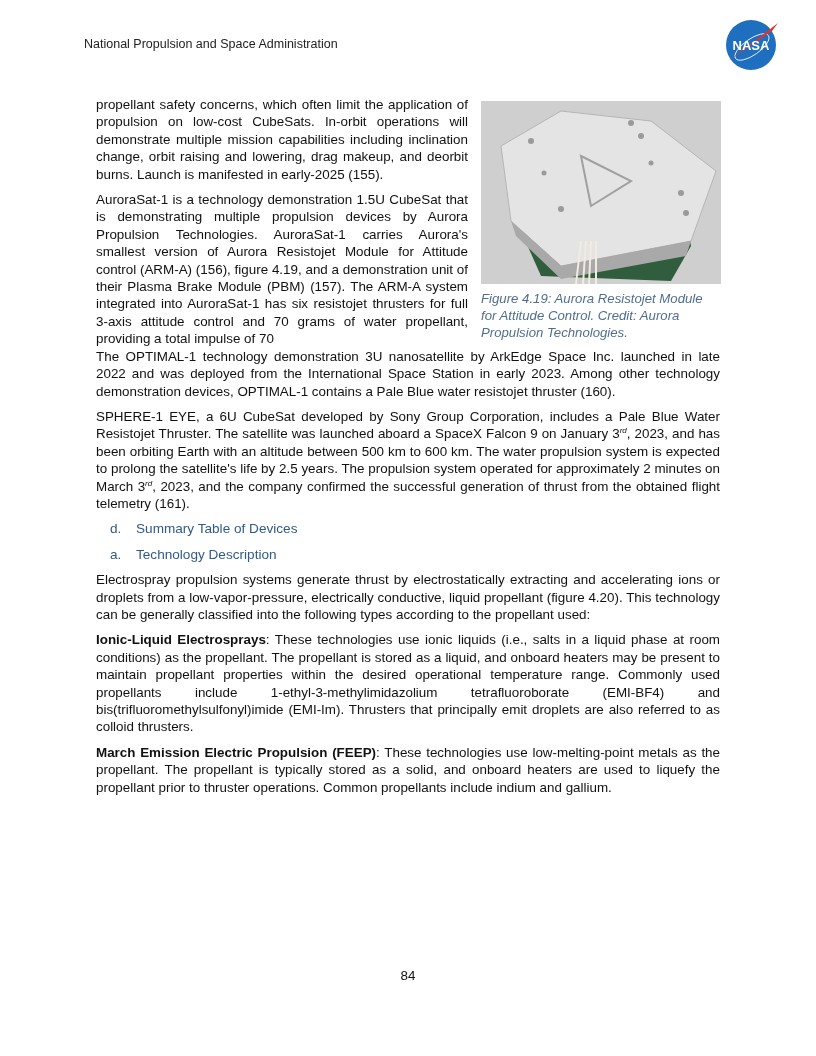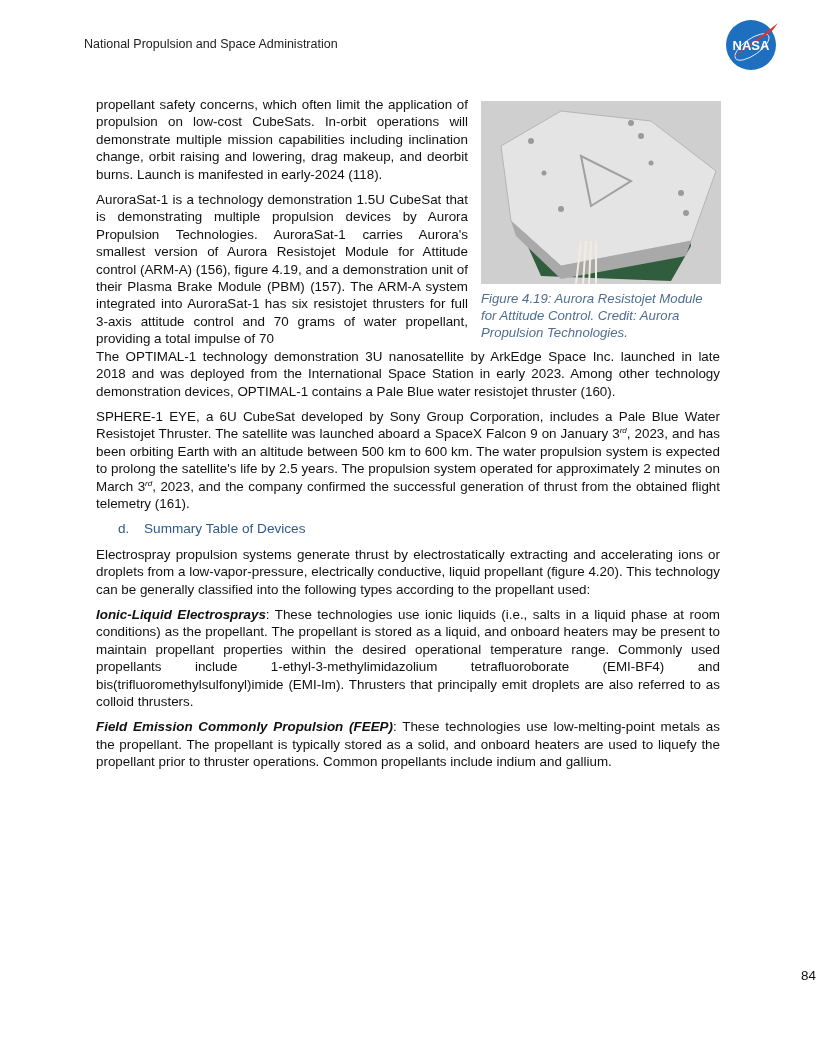--- a/index.html
+++ b/index.html
@@ -6,26 +6,26 @@
   body { width:816px; height:1056px; position:relative; overflow:hidden;
          font-family:"Liberation Sans", sans-serif; color:#111; }
   .header-title { position:absolute; left:84px; top:37px; font-size:12.5px; color:#222; }
   .nasa-logo { position:absolute; left:722px; top:17px; width:60px; height:56px; }
   .content { position:absolute; left:96px; top:96px; width:624px; font-size:13.4px; line-height:17.4px; }
   p { margin:0 0 8px 0; text-align:justify; }
   .wrap-col { width:372px; }
   .figure { position:absolute; left:481px; top:101px; width:240px; }
   .photo { width:240px; height:183px; background:linear-gradient(160deg,#d9d9d9 0%,#c8c8c8 40%,#b9b9b9 100%); position:relative; overflow:hidden; }
   .caption { font-style:italic; color:#4f6e8f; font-size:13.2px; line-height:17px; margin-top:6px; }
-  .h-sub { color:#2f5a8a; margin:8px 0 8px 22px; font-size:13.6px; }
+  .h-sub { color:#2f5a8a; margin:8px 0 8px 14px; font-size:13.6px; }
   .h-sub .num { display:inline-block; width:26px; }
   .h-sec { color:#2f5a8a; margin:8px 0 8px 0; font-size:13.6px; }
   sup { font-size:8px; line-height:0;font-style:italic; }
-  .page-num { position:absolute; left:0; width:816px; top:968px; text-align:right; font-size:13.4px; }
-  b { font-weight:bold;font-style:italic; }
+  .page-num { position:absolute; left:0; width:816px; top:968px; text-align:center; font-size:13.4px; }
+  b { font-weight:bold; }
 </style>
 </head>
 <body>
 
 <div class="header-title">National Propulsion and Space Administration</div>
 
 <svg class="nasa-logo" viewBox="0 0 60 56">
   <circle cx="29" cy="28" r="25" fill="#1e6fc0"></circle>
   <ellipse cx="30" cy="30" rx="20" ry="8" fill="none" stroke="#ffffff" stroke-width="0.8" transform="rotate(-35 30 30)"></ellipse>
   <path d="M6 44 L56 6 L50 14 Z" fill="#e0332c"></path>
@@ -55,23 +55,24 @@
           <line x1="105" y1="140" x2="102" y2="183"></line>
           <line x1="110" y1="140" x2="108" y2="183"></line>
           <line x1="115" y1="140" x2="115" y2="183"></line>
         </g>
     </svg>
   </div>
   <div class="caption">Figure 4.19: Aurora Resistojet Module for Attitude Control. Credit: Aurora Propulsion Technologies.</div>
 </div>
 
 <div class="content">
-  <p class="wrap-col">propellant safety concerns, which often limit the application of propulsion on low-cost CubeSats. In-orbit operations will demonstrate multiple mission capabilities including inclination change, orbit raising and lowering, drag makeup, and deorbit burns. Launch is manifested in early-2024 (118).</p>
+  <p class="wrap-col">propellant safety concerns, which often limit the application of propulsion on low-cost CubeSats. In-orbit operations will demonstrate multiple mission capabilities including inclination change, orbit raising and lowering, drag makeup, and deorbit burns. Launch is manifested in early-2025 (155).</p>
   <p style="margin-bottom:0" class="wrap-col">AuroraSat-1 is a technology demonstration 1.5U CubeSat that is demonstrating multiple propulsion devices by Aurora Propulsion Technologies. AuroraSat-1 carries Aurora's smallest version of Aurora Resistojet Module for Attitude control (ARM-A) (156), figure 4.19, and a demonstration unit of their Plasma Brake Module (PBM) (157). The ARM-A system integrated into AuroraSat-1 has six resistojet thrusters for full 3-axis attitude control and 70 grams of water propellant, providing a total impulse of 70</p>
-  <p>The OPTIMAL-1 technology demonstration 3U nanosatellite by ArkEdge Space Inc. launched in late 2018 and was deployed from the International Space Station in early 2023. Among other technology demonstration devices, OPTIMAL-1 contains a Pale Blue water resistojet thruster (160).</p>
+  <p>The OPTIMAL-1 technology demonstration 3U nanosatellite by ArkEdge Space Inc. launched in late 2022 and was deployed from the International Space Station in early 2023. Among other technology demonstration devices, OPTIMAL-1 contains a Pale Blue water resistojet thruster (160).</p>
   <p><span>SPHERE-1 EYE, a 6U CubeSat developed by Sony Group Corporation, includes a Pale Blue Water Resistojet Thruster. The satellite was launched aboard a SpaceX Falcon 9 on January 3</span><sup>rd</sup><span>, 2023, and has been orbiting Earth with an altitude between 500 km to 600 km. The water propulsion system is expected to prolong the satellite's life by 2.5 years. The propulsion system operated for approximately 2 minutes on March 3</span><sup>rd</sup><span>, 2023, and the company confirmed the successful generation of thrust from the obtained flight telemetry (161).</span></p>
   <div class="h-sub"><span class="num">d.</span><span>Summary Table of Devices</span></div>
+  <div class="h-sub"><span class="num">a.</span><span>Technology Description</span></div>
   <p>Electrospray propulsion systems generate thrust by electrostatically extracting and accelerating ions or droplets from a low-vapor-pressure, electrically conductive, liquid propellant (figure 4.20). This technology can be generally classified into the following types according to the propellant used:</p>
   <p><b>Ionic-Liquid Electrosprays</b><span>: These technologies use ionic liquids (i.e., salts in a liquid phase at room conditions) as the propellant. The propellant is stored as a liquid, and onboard heaters may be present to maintain propellant properties within the desired operational temperature range. Commonly used propellants include 1-ethyl-3-methylimidazolium tetrafluoroborate (EMI-BF4) and bis(trifluoromethylsulfonyl)imide (EMI-Im). Thrusters that principally emit droplets are also referred to as colloid thrusters.</span></p>
-  <p><b>Field Emission Commonly Propulsion (FEEP)</b><span>: These technologies use low-melting-point metals as the propellant. The propellant is typically stored as a solid, and onboard heaters are used to liquefy the propellant prior to thruster operations. Common propellants include indium and gallium.</span></p>
+  <p><b>March Emission Electric Propulsion (FEEP)</b><span>: These technologies use low-melting-point metals as the propellant. The propellant is typically stored as a solid, and onboard heaters are used to liquefy the propellant prior to thruster operations. Common propellants include indium and gallium.</span></p>
 </div>
 
 <div class="page-num">84</div>
 
 </body></html>

